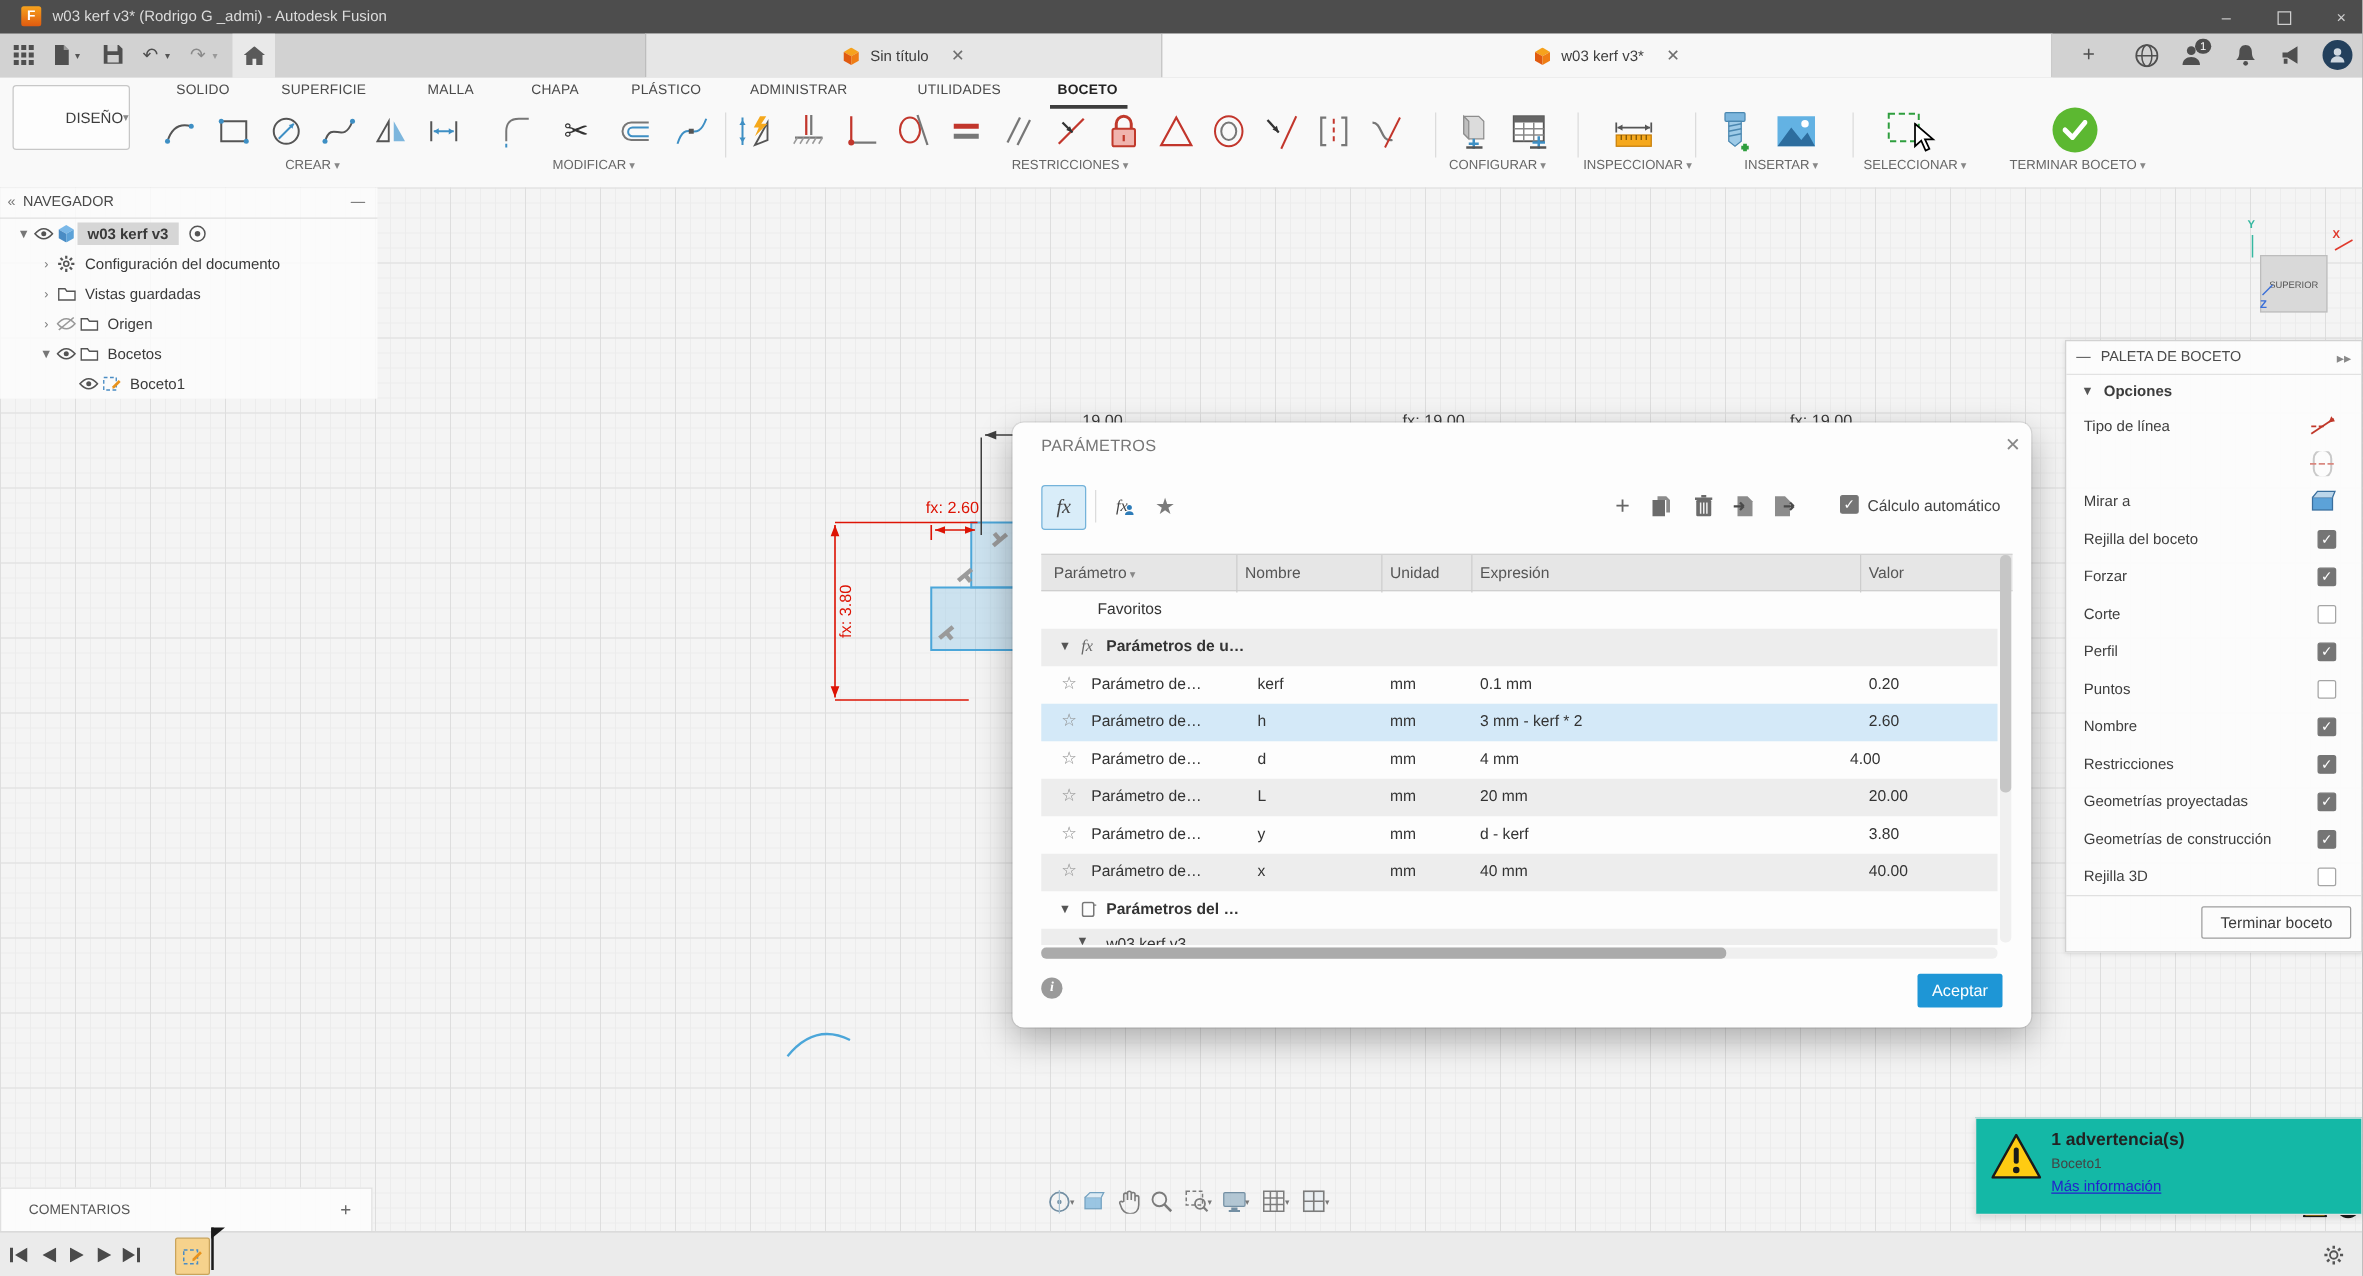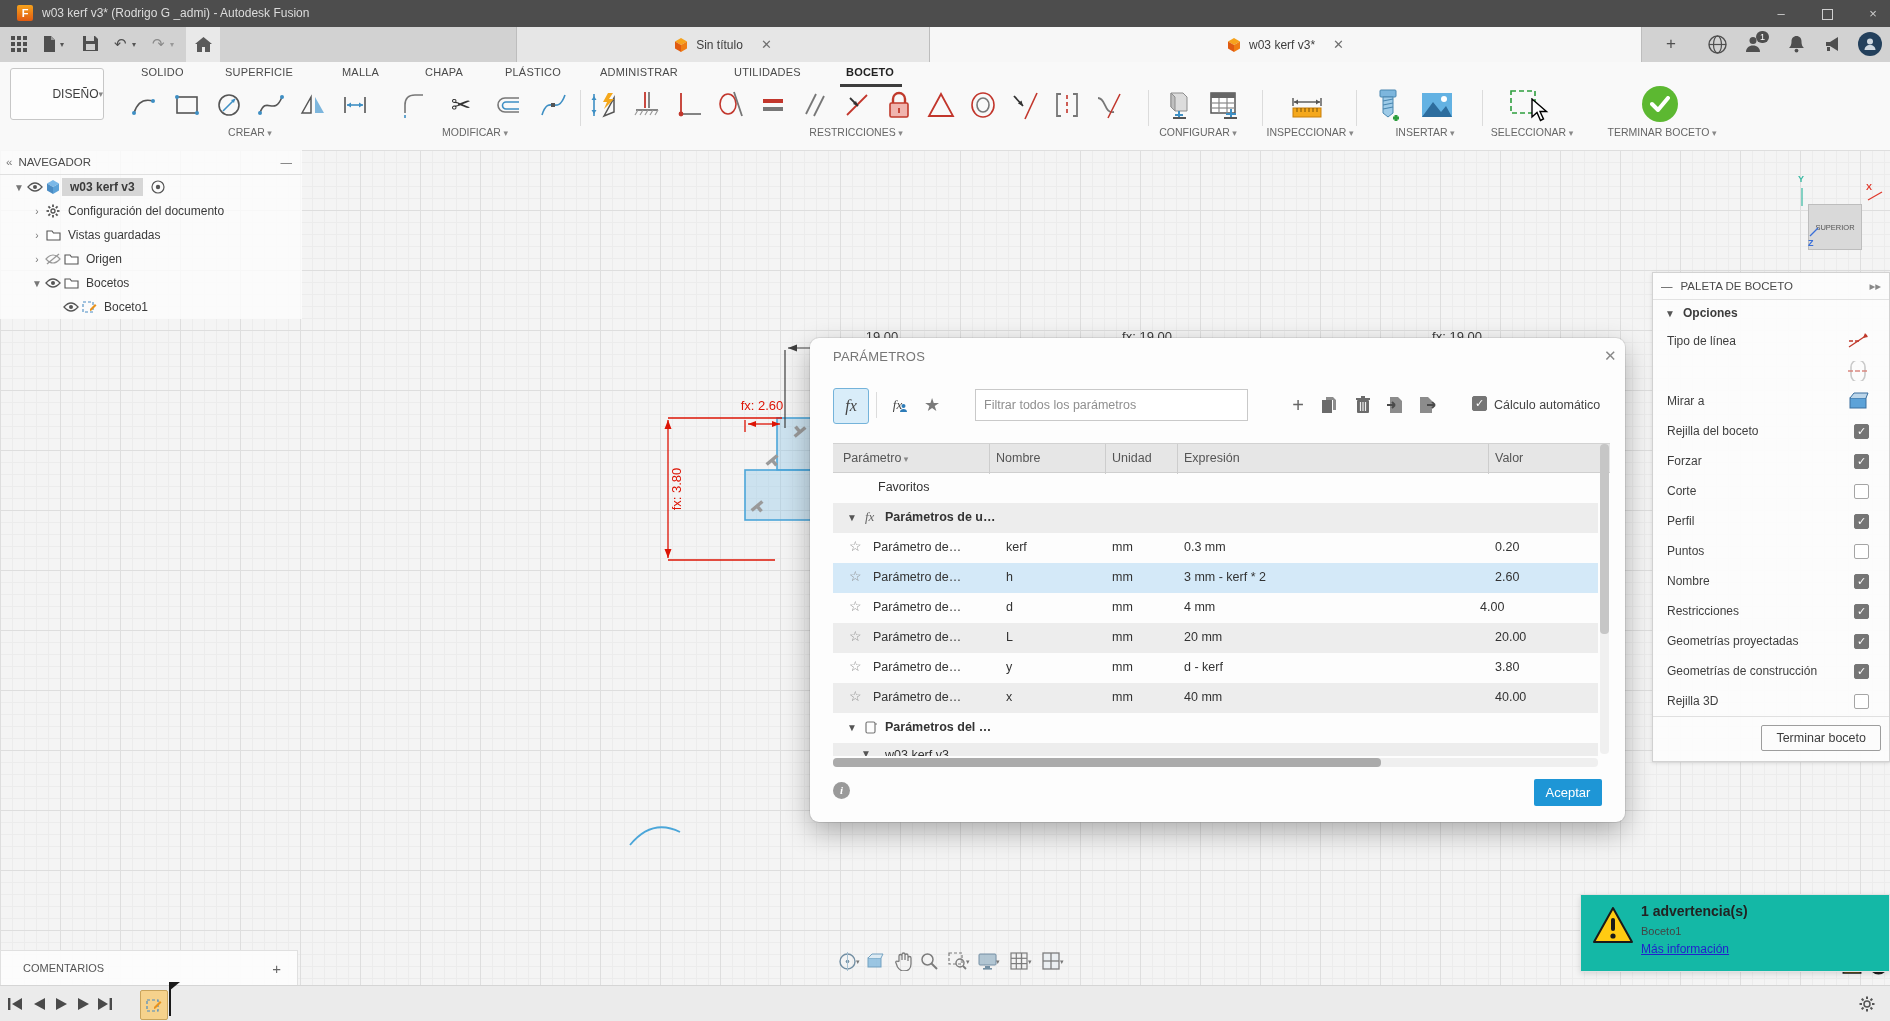--- a/index.html
+++ b/index.html
@@ -740,21 +740,20 @@
       </div>
     <div class="abs" style="left:66px;top:54px;width:1px;height:26px;background:#dcdcdc;"></div>
     <div class="abs tbi" style="left:78px;">
         <span class="fxg" style="font-size:13px;">fx</span>
         <svg width="7" height="8" viewBox="0 0 7 8" style="margin-left:-2px;margin-top:6px;">
           <circle cx="3.5" cy="2" r="2" fill="#2e7cb8"></circle>
           <path d="M0 8c0-2 1.5-3 3.5-3S7 6 7 8z" fill="#2e7cb8"></path>
         </svg>
       </div>
     <div class="abs tbi" style="left:110px;font-size:18px;color:#7a7a7a;">★</div>
-    <input class="abs filter" placeholder="Filtrar todos los parámetros" style="">
     <div class="abs tbi" style="left:476px;font-size:20px;color:#666;">+</div>
     <div class="abs tbi" style="left:507px;">
         <svg width="16" height="18" viewBox="0 0 16 18">
           <rect x="1" y="4" width="10" height="13" fill="#6b6b6b"></rect>
           <path d="M5 1h7l3 3v10h-3V4H5z" fill="#8c8c8c"></path>
         </svg>
       </div>
     <div class="abs tbi" style="left:541px;">
         <svg width="14" height="18" viewBox="0 0 14 18">
           <rect x="1" y="4" width="12" height="13" rx="1" fill="#6b6b6b"></rect>
@@ -801,21 +800,21 @@
       <span class="abs" style="left:14px;top:9px;font-size:10px;color:#555;">▼</span>
       <span class="abs fxg" style="left:32px;top:6px;font-size:13px;color:#666;">fx</span>
       <span class="abs cell" style="left:52px;font-weight:bold;">Parámetros de u…</span>
     </div>
 
     <div class="abs trow" style="top:195px;">
       <span class="abs star" style="left:16px;">☆</span>
       <span class="abs cell" style="left:40px;">Parámetro de…</span>
       <span class="abs cell" style="left:173px;">kerf</span>
       <span class="abs cell" style="left:279px;">mm</span>
-      <span class="abs cell" style="left:351px;">0.3 mm</span>
+      <span class="abs cell" style="left:351px;">0.1 mm</span>
       <span class="abs cell" style="left:662px;">0.20</span>
     </div>
     <div class="abs trow sel" style="top:225px;">
       <span class="abs star" style="left:16px;">☆</span>
       <span class="abs cell" style="left:40px;">Parámetro de…</span>
       <span class="abs cell" style="left:173px;">h</span>
       <span class="abs cell" style="left:279px;">mm</span>
       <span class="abs cell" style="left:351px;">3 mm - kerf * 2</span>
       <span class="abs cell" style="left:662px;">2.60</span>
     </div>

